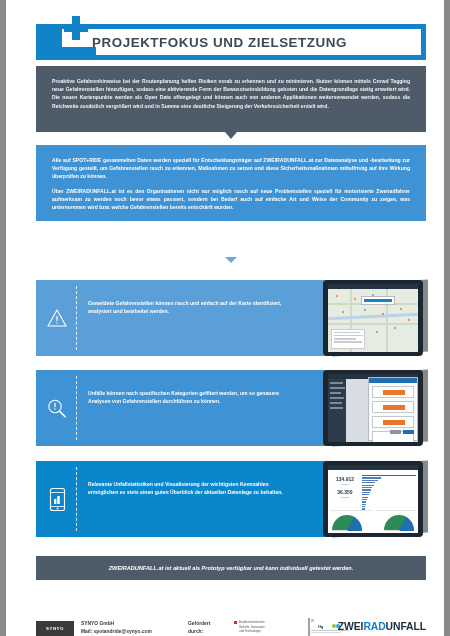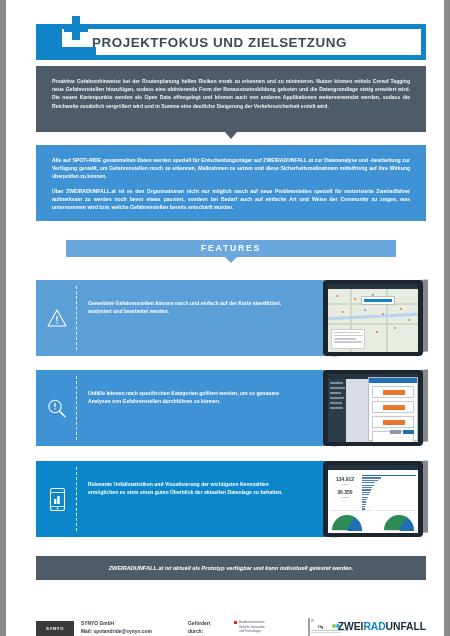--- a/index.html
+++ b/index.html
@@ -145,23 +145,20 @@
     <div class="darkblk">
       <p>Proaktive Gefahrenhinweise bei der Routenplanung helfen Risiken vorab zu erkennen und zu minimieren. Nutzer können mittels Crowd Tagging neue Gefahrenstellen hinzufügen, sodass eine aktivierende Form der Bewusstseinsbildung geboten und die Datengrundlage stetig erweitert wird. Die neuen Kartenpunkte werden als Open Data offengelegt und können auch von anderen Applikationen weiterverwendet werden, sodass die Reichweite zusätzlich vergrößert wird und in Summe eine deutliche Steigerung der Verkehrssicherheit erzielt wird.</p>
       <div class="arrow-dn"></div>
     </div>
 
     <div class="blueblk">
       <p class="p1">Alle auf SPOT+RIDE gesammelten Daten werden speziell für Entscheidungsträger auf ZWEIRADUNFALL.at zur Datenanalyse und -bearbeitung zur Verfügung gestellt, um Gefahrenstellen rasch zu erkennen, Maßnahmen zu setzen und diese Sicherheitsmaßnahmen mittelfristig auf ihre Wirkung überprüfen zu können.</p>
       <p class="p2">Über ZWEIRADUNFALL.at ist es den Organisationen nicht nur möglich rasch auf neue Problemstellen speziell für motorisierte Zweiradfahrer aufmerksam zu werden noch bevor etwas passiert, sondern bei Bedarf auch auf einfache Art und Weise der Community zu zeigen, was unternommen wird bzw. welche Gefahrenstellen bereits entschärft wurden.</p>
     </div>
 
-    <div class="feat-band">
-      <span>FEATURES</span>
-    </div>
     <div class="feat-tip"></div>
 
     <div class="card c1">
       <div class="tint"></div>
       <div class="divider"></div>
       <div class="ico">
         <svg width="22" height="20" viewBox="0 0 22 20">
             <path d="M11 2 L20 18 L2 18 Z" fill="none" stroke="#fff" stroke-width="1.1" stroke-linejoin="round"></path>
             <rect x="10.4" y="8" width="1.2" height="5" fill="#fff"></rect>
             <rect x="10.4" y="14.3" width="1.2" height="1.3" fill="#fff"></rect>

